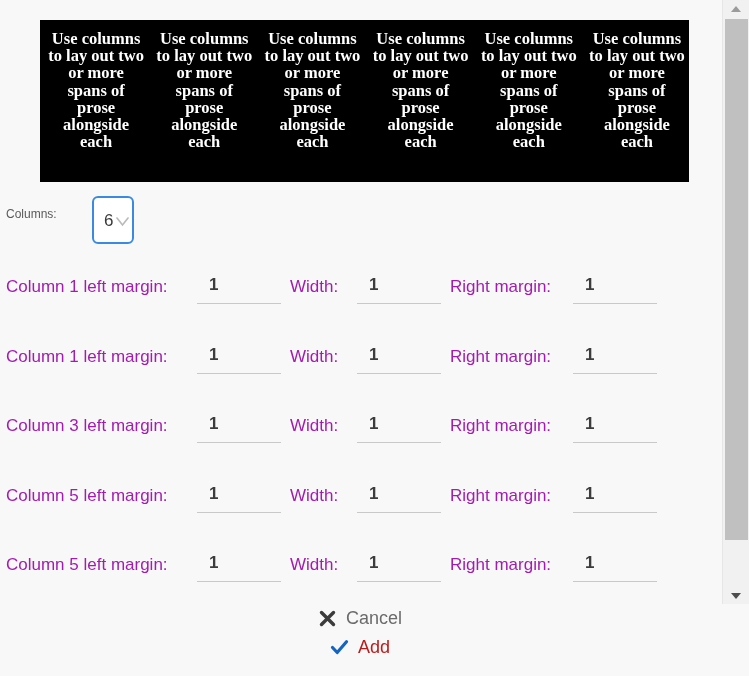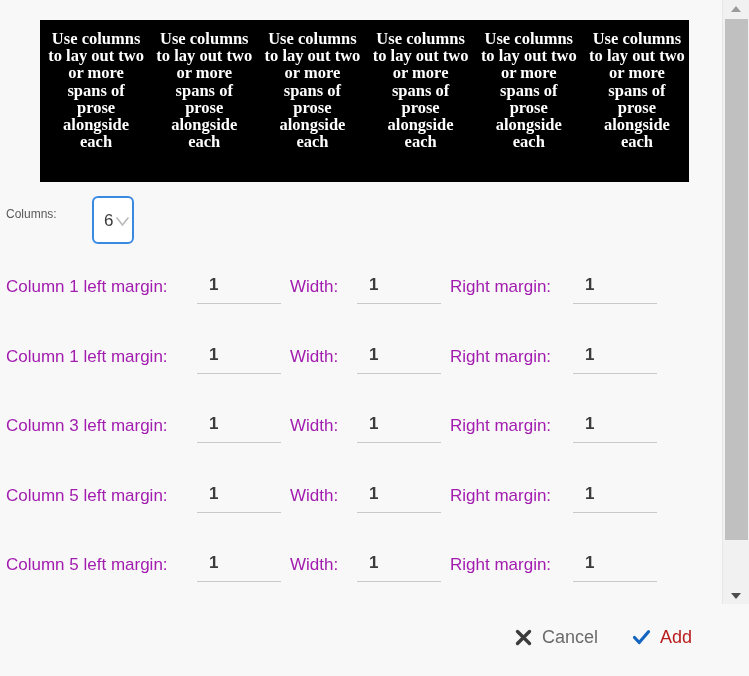--- a/index.html
+++ b/index.html
@@ -140,20 +140,21 @@
     position: absolute;
     left: 0;
     top: 612px;
     width: 722px;
     height: 50px;
     display: flex;
     justify-content: flex-end;
     align-items: center;
     padding-right: 24px;
     box-sizing: border-box;
+    flex-direction: column;
   }
   .action-btn {
     display: flex;
     align-items: center;
     gap: 9px;
     background: none;
     border: none;
     cursor: pointer;
     font-size: 18px;
     font-family: "Liberation Sans", sans-serif;

